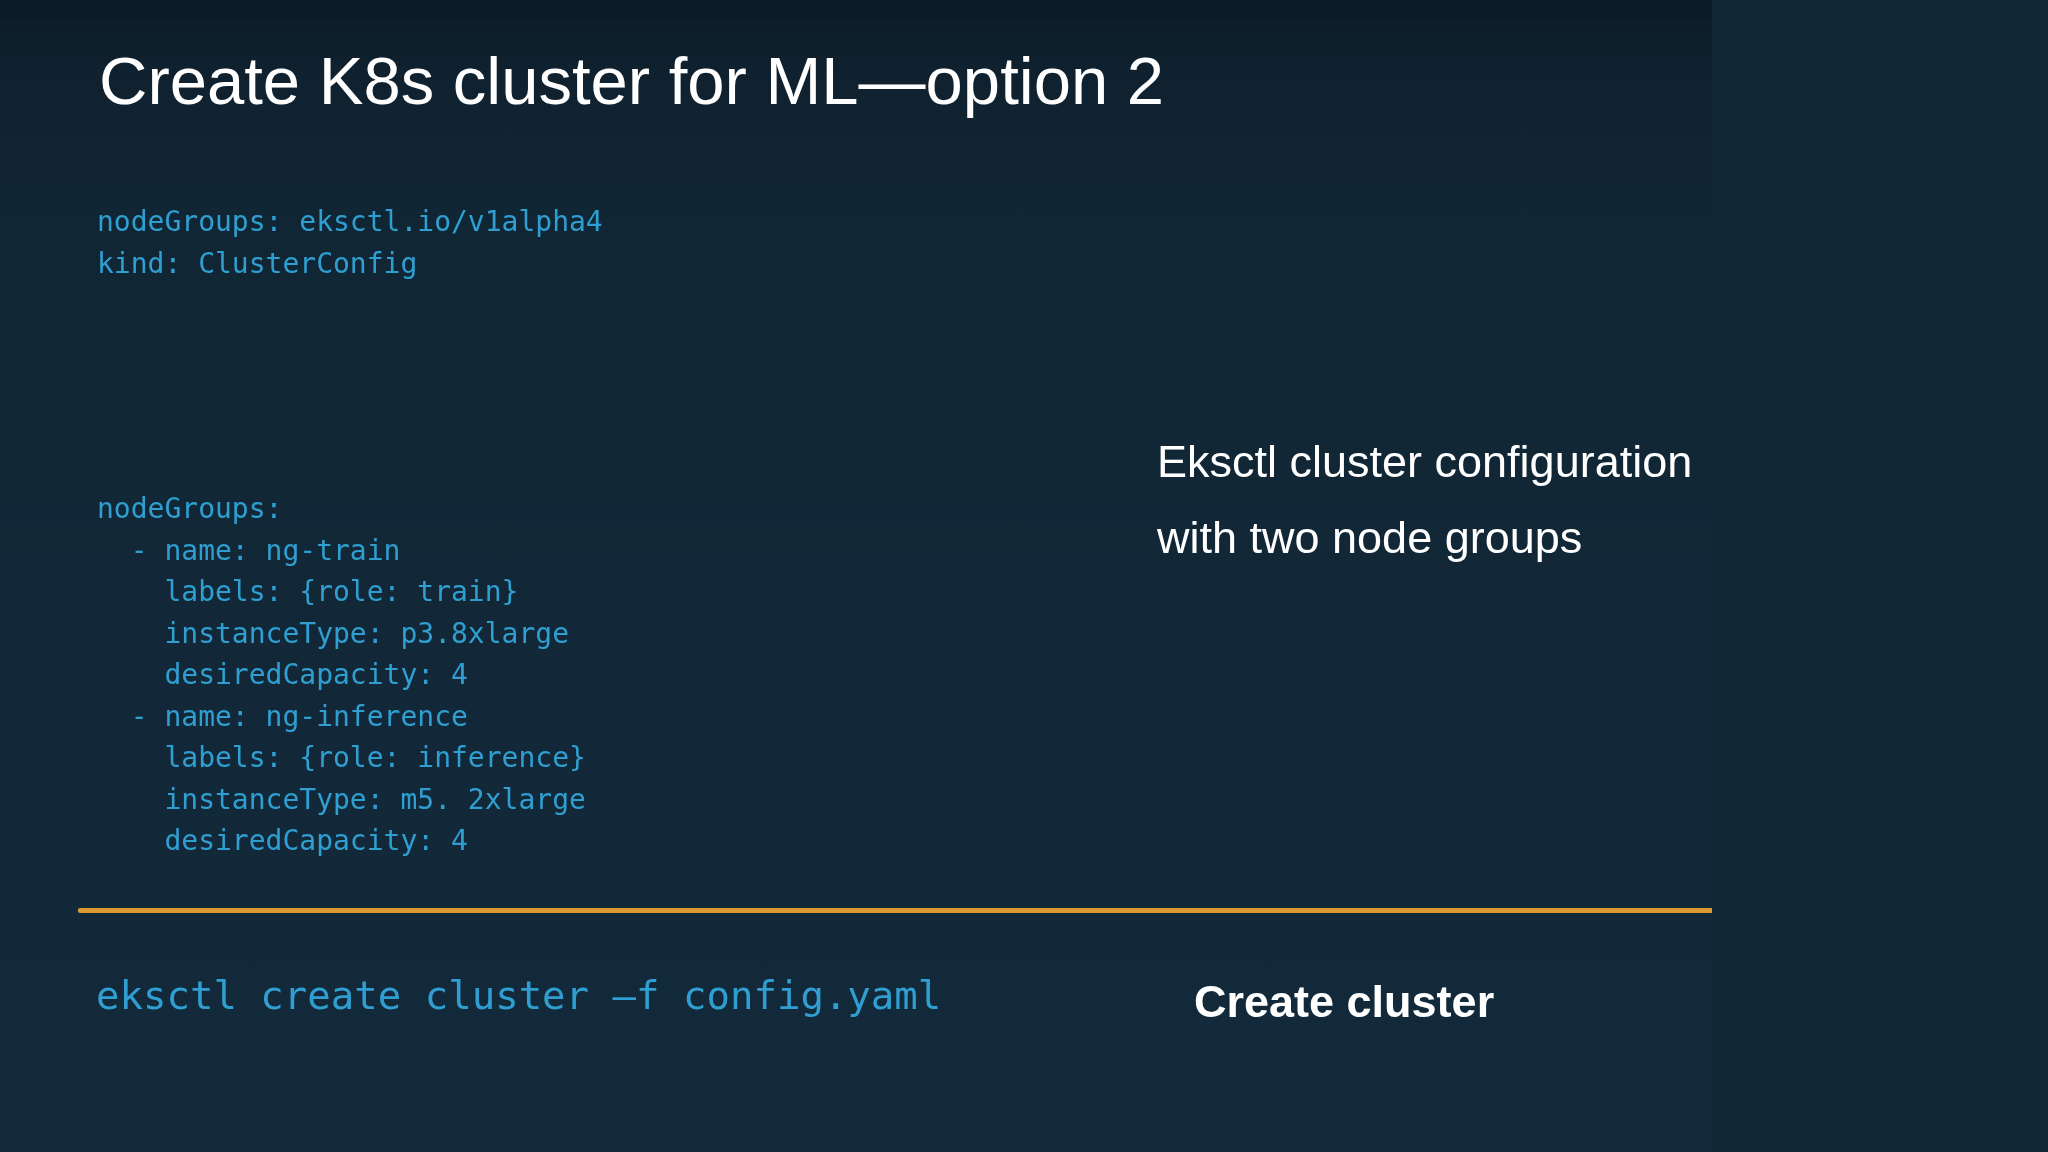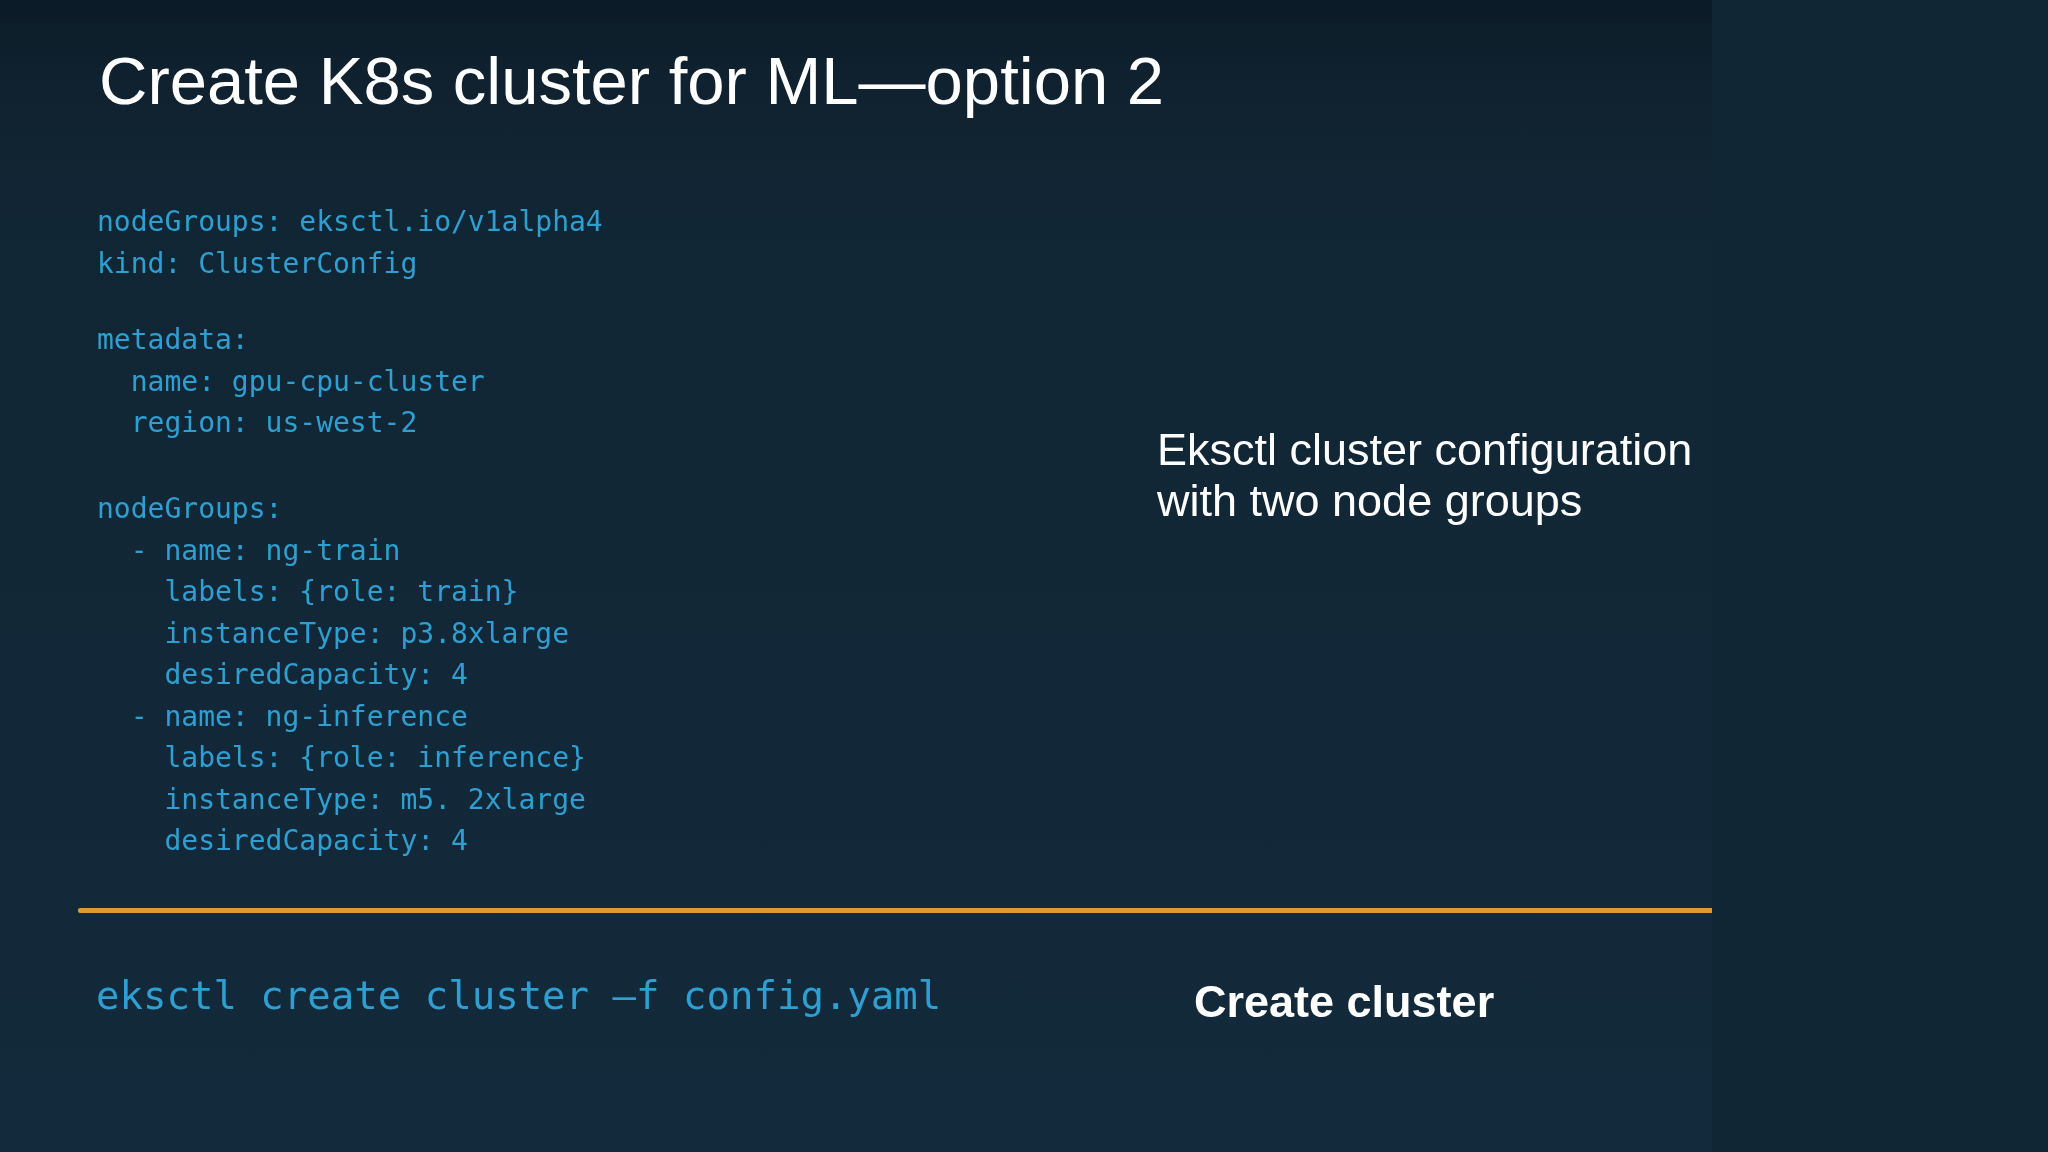--- a/index.html
+++ b/index.html
@@ -36,21 +36,21 @@
     font-family:"DejaVu Sans Mono","Liberation Mono",monospace;
     font-size:28px;line-height:41.5px;
     color:var(--code-text);
     white-space:pre;
   }
   .code.c1{top:201px;}
   .code.c2{top:319px;}
   .code.c3{top:488px;}
   .caption{
     position:absolute;left:1157px;top:424px;
-    font-size:45px;line-height:51px;font-weight:400;
+    font-size:45px;line-height:76px;font-weight:400;
     color:var(--heading-text);
     white-space:pre-line;
   }
   .divider{
     position:absolute;left:78px;top:908px;
     width:1766px;height:5px;border-radius:2px;
     background:var(--divider);
   }
   .command{
     position:absolute;left:96px;top:972px;
@@ -93,23 +93,20 @@
 
 <div class="slide">
 
   <div class="top-strip"></div>
 
   <h1 class="title">Create K8s cluster for ML—option 2</h1>
 
   <pre class="code c1">nodeGroups: eksctl.io/v1alpha4
 kind: ClusterConfig</pre>
 
-  <pre class="code c2">metadata:
-  name: gpu-cpu-cluster
-  region: us-west-2</pre>
 
   <pre class="code c3">nodeGroups:
   - name: ng-train
     labels: {role: train}
     instanceType: p3.8xlarge
     desiredCapacity: 4
   - name: ng-inference
     labels: {role: inference}
     instanceType: m5. 2xlarge
     desiredCapacity: 4</pre>

